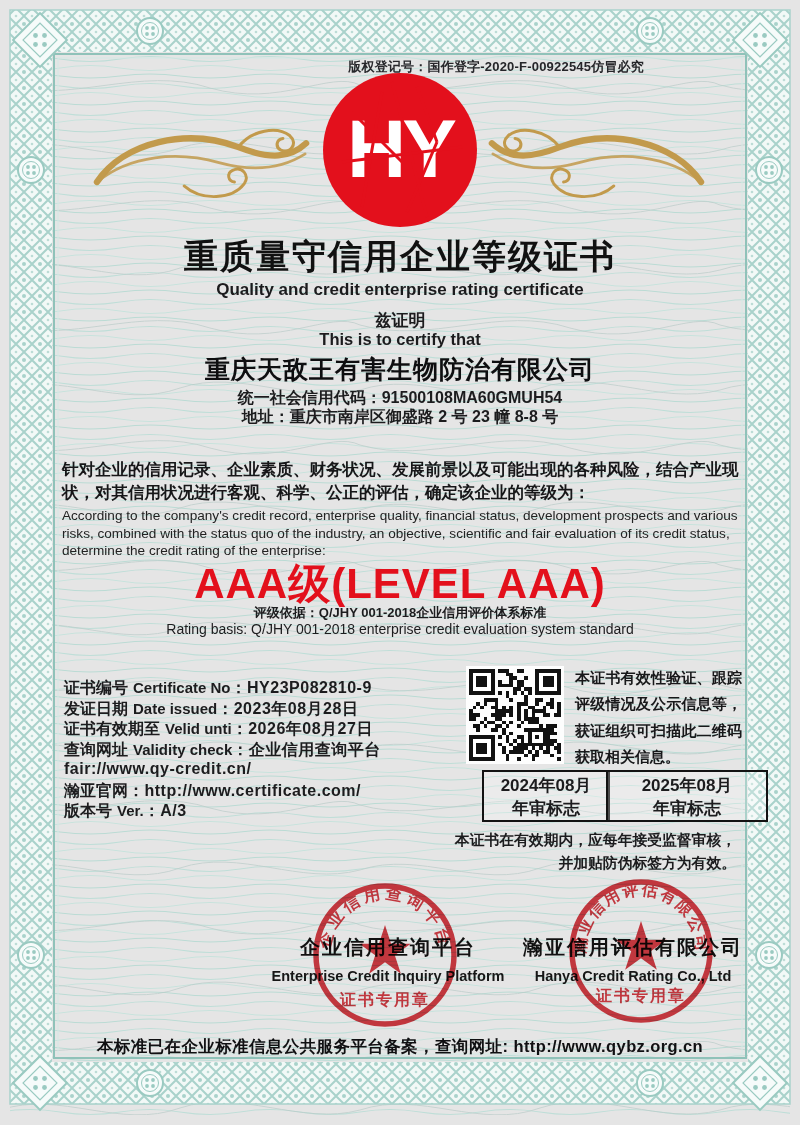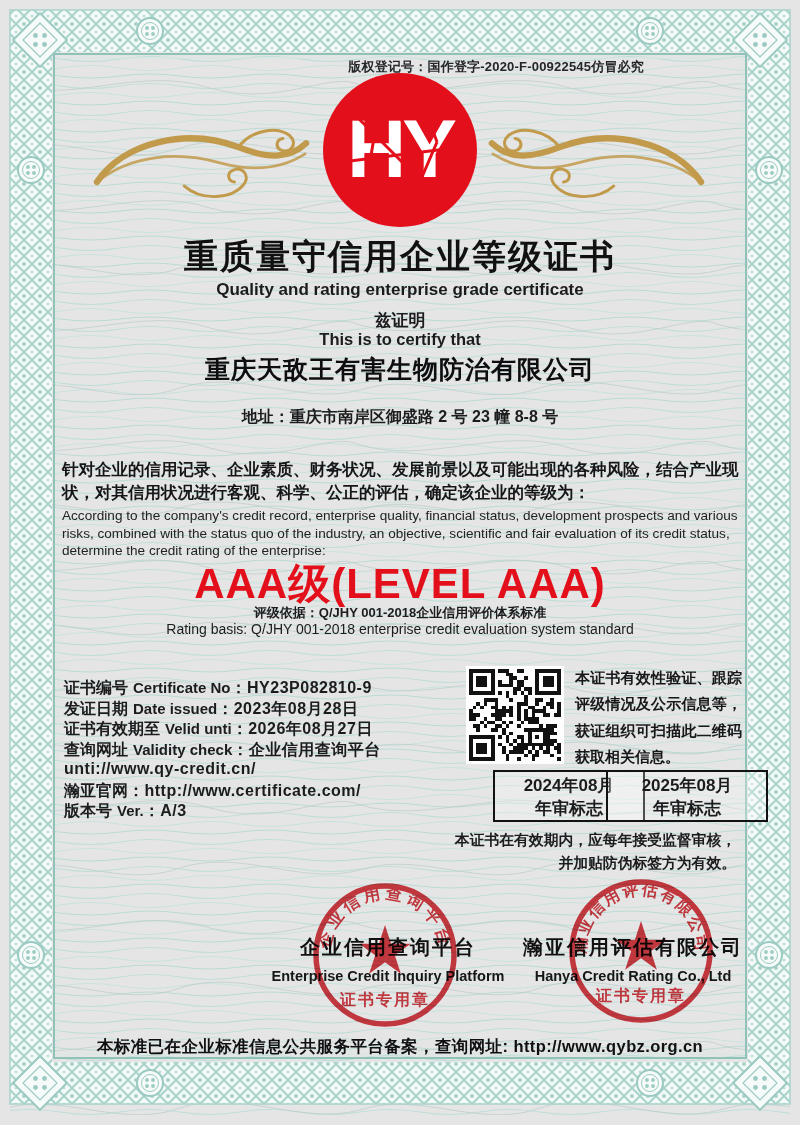--- a/index.html
+++ b/index.html
@@ -27,21 +27,21 @@
   .basis-zh{top:604px;font-size:13px;font-weight:700;}
   .basis-en{top:621px;font-size:14px;font-weight:500;}
   .details{left:64px;top:678px;text-align:left;}
   .d-row{height:20.5px;white-space:nowrap;}
   .d-zh{font-size:16px;font-weight:700;}
   .d-en{font-size:15px;font-weight:700;margin-left:5px;}
   .d-val{font-size:16px;font-weight:700;letter-spacing:.5px;}
   .qr-box{left:466px;top:666px;width:98px;height:98px;background:#fdfdfd;padding:3px;box-sizing:border-box;}
   .qr-note{left:575px;top:665px;width:167px;font-size:15px;font-weight:600;line-height:26.3px;text-align:justify;color:#18181a;}
   .badge{top:770px;height:52px;border:2.5px solid #121212;box-sizing:border-box;text-align:center;font-size:17px;font-weight:700;line-height:23px;padding-top:2px;background:rgba(255,255,255,.25);}
-  .badge.b1{left:493px;width:152px;}
+  .badge.b1{left:482px;width:128px;}
   .badge.b2{left:606px;width:162px;}
   .vnote{left:448px;top:829px;width:288px;text-align:right;font-size:14.8px;font-weight:700;line-height:22.5px;}
   .org{top:934px;text-align:center;z-index:2;}
   .org.l{left:226px;width:324px;}
   .org.r{left:466px;width:334px;}
   .org-cn{font-size:20px;font-weight:800;letter-spacing:2px;color:#111;}
   .org-en{font-size:14.5px;font-weight:600;margin-top:7px;color:#161616;}
   .seal{position:absolute;z-index:3;opacity:.88;mix-blend-mode:multiply;}
   .seal.l{left:310px;top:880px;}
   .seal.r{left:566px;top:876px;}
@@ -144,42 +144,43 @@
       <line x1="30" y1="40" x2="120" y2="130"></line>
       <line x1="60" y1="20" x2="40" y2="135"></line>
       <line x1="95" y1="15" x2="115" y2="70"></line>
       <line x1="115" y1="70" x2="85" y2="140"></line>
       <line x1="20" y1="90" x2="140" y2="75"></line>
       <line x1="70" y1="10" x2="105" y2="145"></line>
     </g>
   </svg>
 
   <div class="layer centered title-cn">重质量守信用企业等级证书</div>
-  <div class="layer centered title-en">Quality and rating enterprise grade certificate</div>
+  <div class="layer centered title-en">Quality and credit enterprise rating certificate</div>
   <div class="layer centered certify-cn">兹证明</div>
   <div class="layer centered certify-en">This is to certify that</div>
 
   <div class="layer centered company">重庆天敌王有害生物防治有限公司</div>
+  <div class="layer centered code">统一社会信用代码：91500108MA60GMUH54</div>
   <div class="layer centered addr">地址：重庆市南岸区御盛路 2 号 23 幢 8-8 号</div>
 
   <div class="layer para">
     <div class="zh">针对企业的信用记录、企业素质、财务状况、发展前景以及可能出现的各种风险，结合产业现状，对其信用状况进行客观、科学、公正的评估，确定该企业的等级为：</div>
     <div class="en">According to the company's credit record, enterprise quality, financial status, development prospects and various risks, combined with the status quo of the industry, an objective, scientific and fair evaluation of its credit status, determine the credit rating of the enterprise:</div>
   </div>
 
   <div class="layer centered grade">AAA级(LEVEL AAA)</div>
   <div class="layer centered basis-zh">评级依据：Q/JHY 001-2018企业信用评价体系标准</div>
   <div class="layer centered basis-en">Rating basis: Q/JHY 001-2018 enterprise credit evaluation system standard</div>
 
   <div class="layer details">
     <div class="d-row"><span class="d-zh">证书编号</span><span class="d-en">Certificate No</span><span class="d-val">：HY23P082810-9</span></div>
     <div class="d-row"><span class="d-zh">发证日期</span><span class="d-en">Date issued</span><span class="d-val">：2023年08月28日</span></div>
     <div class="d-row"><span class="d-zh">证书有效期至</span><span class="d-en">Velid unti</span><span class="d-val">：2026年08月27日</span></div>
     <div class="d-row"><span class="d-zh">查询网址</span><span class="d-en">Validity check</span><span class="d-val">：企业信用查询平台</span></div>
-    <div class="d-row"><span class="d-val">unti://www.qy-credit.cn/</span></div>
+    <div class="d-row"><span class="d-val">fair://www.qy-credit.cn/</span></div>
     <div class="d-row"><span class="d-zh">瀚亚官网</span><span class="d-val">：http://www.certificate.com/</span></div>
     <div class="d-row"><span class="d-zh">版本号</span><span class="d-en">Ver.</span><span class="d-val">：A/3</span></div>
   </div>
 
   <div class="layer qr-box">
     <svg id="qr" width="92" height="92" viewBox="0 0 25 25" shape-rendering="crispEdges">
         <path d="M8 0h1v1h-1zM9 0h1v1h-1zM10 0h1v1h-1zM13 0h1v1h-1zM14 0h1v1h-1zM10 1h1v1h-1zM11 1h1v1h-1zM11 2h1v1h-1zM12 2h1v1h-1zM15 2h1v1h-1zM8 3h1v1h-1zM11 3h1v1h-1zM13 3h1v1h-1zM14 3h1v1h-1zM8 4h1v1h-1zM9 4h1v1h-1zM10 4h1v1h-1zM11 4h1v1h-1zM13 4h1v1h-1zM14 4h1v1h-1zM12 5h1v1h-1zM13 5h1v1h-1zM15 5h1v1h-1zM16 5h1v1h-1zM8 6h1v1h-1zM10 6h1v1h-1zM12 6h1v1h-1zM14 6h1v1h-1zM16 6h1v1h-1zM10 7h1v1h-1zM15 7h1v1h-1zM4 8h1v1h-1zM5 8h1v1h-1zM6 8h1v1h-1zM7 8h1v1h-1zM11 8h1v1h-1zM15 8h1v1h-1zM18 8h1v1h-1zM19 8h1v1h-1zM22 8h1v1h-1zM2 9h1v1h-1zM4 9h1v1h-1zM7 9h1v1h-1zM13 9h1v1h-1zM14 9h1v1h-1zM15 9h1v1h-1zM18 9h1v1h-1zM21 9h1v1h-1zM22 9h1v1h-1zM24 9h1v1h-1zM1 10h1v1h-1zM3 10h1v1h-1zM6 10h1v1h-1zM7 10h1v1h-1zM9 10h1v1h-1zM11 10h1v1h-1zM13 10h1v1h-1zM16 10h1v1h-1zM17 10h1v1h-1zM20 10h1v1h-1zM22 10h1v1h-1zM24 10h1v1h-1zM0 11h1v1h-1zM7 11h1v1h-1zM8 11h1v1h-1zM9 11h1v1h-1zM10 11h1v1h-1zM11 11h1v1h-1zM13 11h1v1h-1zM15 11h1v1h-1zM17 11h1v1h-1zM18 11h1v1h-1zM19 11h1v1h-1zM20 11h1v1h-1zM24 11h1v1h-1zM0 12h1v1h-1zM1 12h1v1h-1zM2 12h1v1h-1zM6 12h1v1h-1zM7 12h1v1h-1zM8 12h1v1h-1zM9 12h1v1h-1zM11 12h1v1h-1zM13 12h1v1h-1zM15 12h1v1h-1zM17 12h1v1h-1zM20 12h1v1h-1zM21 12h1v1h-1zM23 12h1v1h-1zM24 12h1v1h-1zM0 13h1v1h-1zM1 13h1v1h-1zM4 13h1v1h-1zM7 13h1v1h-1zM8 13h1v1h-1zM13 13h1v1h-1zM15 13h1v1h-1zM16 13h1v1h-1zM17 13h1v1h-1zM18 13h1v1h-1zM3 14h1v1h-1zM5 14h1v1h-1zM6 14h1v1h-1zM9 14h1v1h-1zM11 14h1v1h-1zM14 14h1v1h-1zM16 14h1v1h-1zM17 14h1v1h-1zM18 14h1v1h-1zM1 15h1v1h-1zM2 15h1v1h-1zM4 15h1v1h-1zM7 15h1v1h-1zM8 15h1v1h-1zM10 15h1v1h-1zM13 15h1v1h-1zM19 15h1v1h-1zM21 15h1v1h-1zM22 15h1v1h-1zM23 15h1v1h-1zM2 16h1v1h-1zM6 16h1v1h-1zM7 16h1v1h-1zM9 16h1v1h-1zM15 16h1v1h-1zM16 16h1v1h-1zM17 16h1v1h-1zM18 16h1v1h-1zM19 16h1v1h-1zM20 16h1v1h-1zM21 16h1v1h-1zM22 16h1v1h-1zM9 17h1v1h-1zM11 17h1v1h-1zM16 17h1v1h-1zM20 17h1v1h-1zM21 17h1v1h-1zM22 17h1v1h-1zM23 17h1v1h-1zM8 18h1v1h-1zM10 18h1v1h-1zM13 18h1v1h-1zM14 18h1v1h-1zM16 18h1v1h-1zM18 18h1v1h-1zM20 18h1v1h-1zM21 18h1v1h-1zM10 19h1v1h-1zM12 19h1v1h-1zM14 19h1v1h-1zM16 19h1v1h-1zM20 19h1v1h-1zM21 19h1v1h-1zM22 19h1v1h-1zM23 19h1v1h-1zM8 20h1v1h-1zM11 20h1v1h-1zM13 20h1v1h-1zM14 20h1v1h-1zM15 20h1v1h-1zM16 20h1v1h-1zM17 20h1v1h-1zM18 20h1v1h-1zM19 20h1v1h-1zM20 20h1v1h-1zM21 20h1v1h-1zM22 20h1v1h-1zM24 20h1v1h-1zM9 21h1v1h-1zM12 21h1v1h-1zM13 21h1v1h-1zM14 21h1v1h-1zM15 21h1v1h-1zM17 21h1v1h-1zM19 21h1v1h-1zM21 21h1v1h-1zM23 21h1v1h-1zM24 21h1v1h-1zM9 22h1v1h-1zM11 22h1v1h-1zM12 22h1v1h-1zM13 22h1v1h-1zM14 22h1v1h-1zM16 22h1v1h-1zM18 22h1v1h-1zM20 22h1v1h-1zM21 22h1v1h-1zM24 22h1v1h-1zM10 23h1v1h-1zM15 23h1v1h-1zM17 23h1v1h-1zM18 23h1v1h-1zM22 23h1v1h-1zM10 24h1v1h-1zM13 24h1v1h-1zM17 24h1v1h-1zM24 24h1v1h-1z" fill="#111"></path>
         <rect x="0" y="0" width="7" height="7" fill="#111"></rect>
         <rect x="1" y="1" width="5" height="5" fill="#fff"></rect>
         <rect x="2" y="2" width="3" height="3" fill="#111"></rect>

